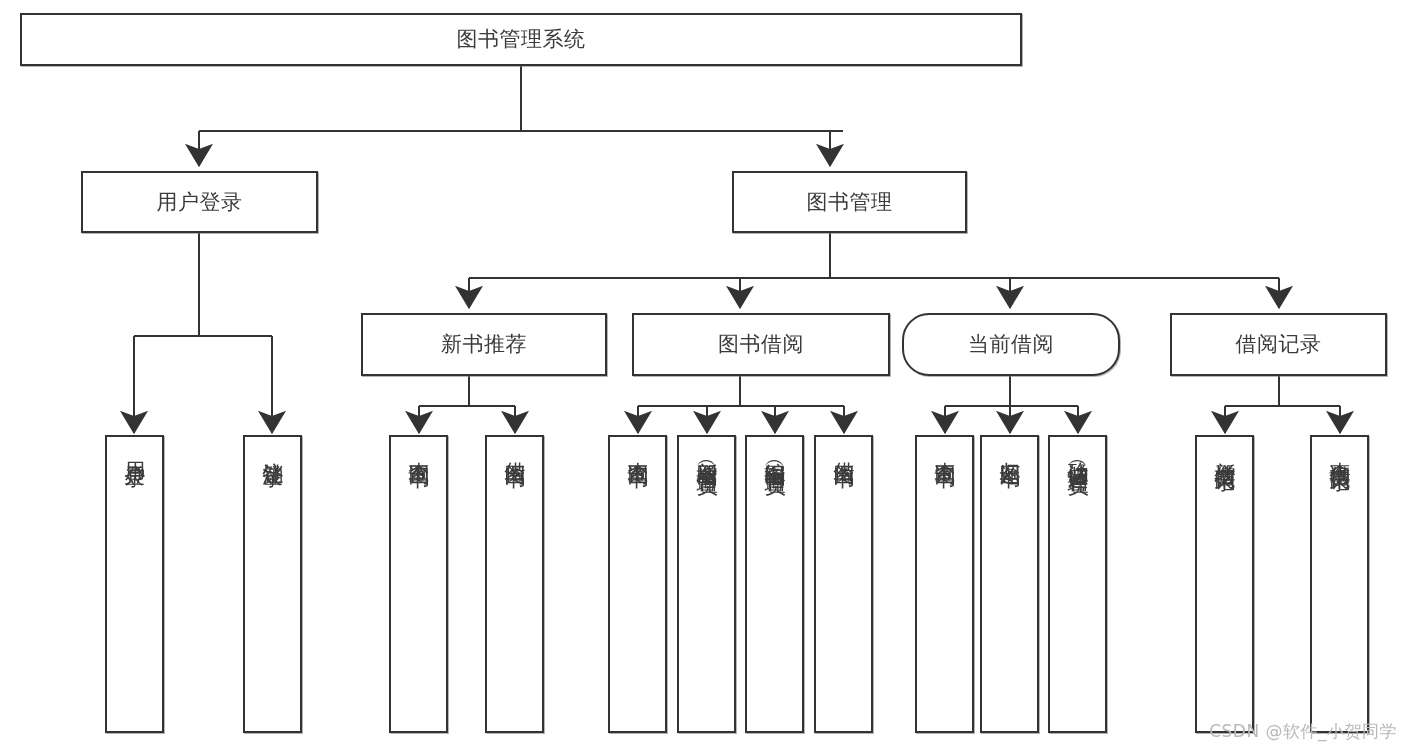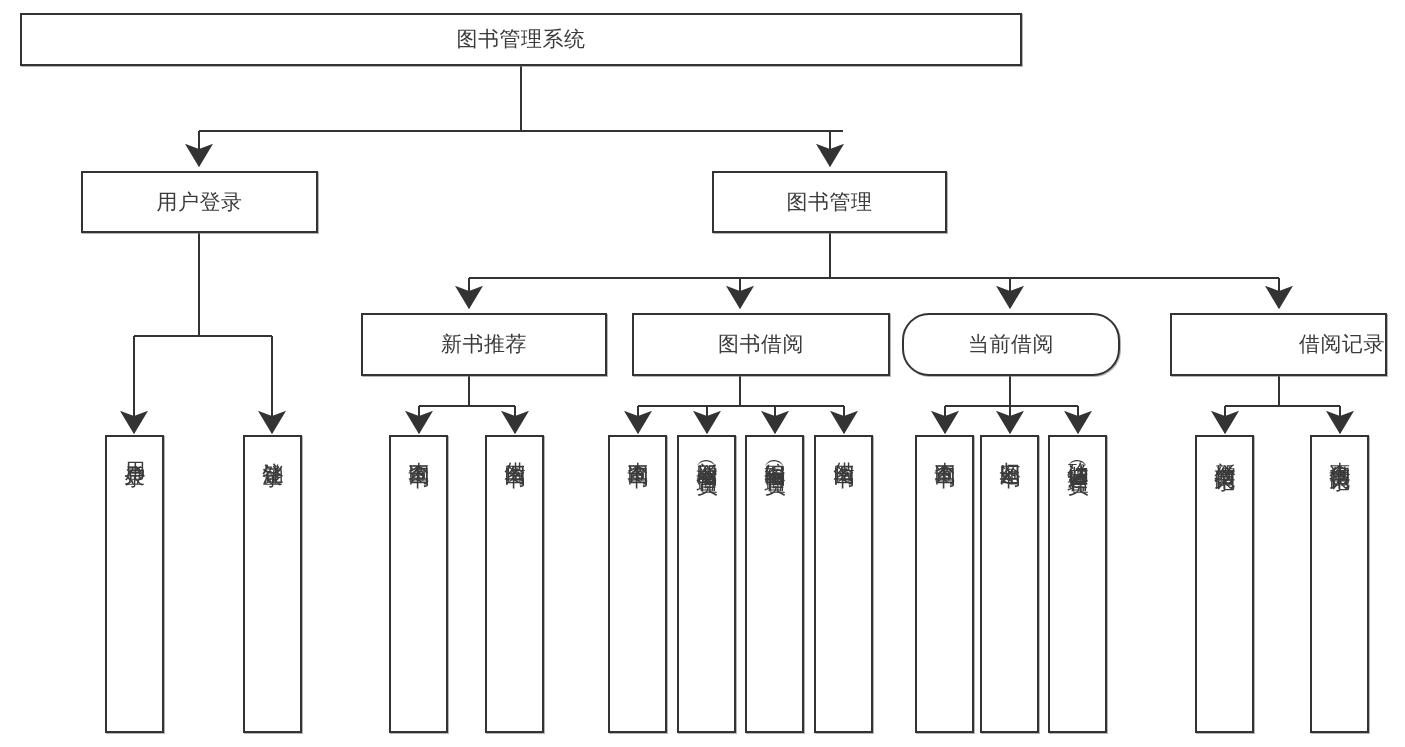--- a/index.html
+++ b/index.html
@@ -121,34 +121,34 @@
     </g>
   </svg>
 
   <div class="node-box" style="left:20px; top:13px; width:1002px; height:53px;">
     <span class="node-label">图书管理系统</span>
   </div>
 
   <div class="node-box" style="left:81px; top:171px; width:237px; height:62px;">
     <span class="node-label">用户登录</span>
   </div>
-  <div class="node-box" style="left:712px; top:171px; width:235px; height:62px;">
+  <div class="node-box" style="left:732px; top:171px; width:235px; height:62px;">
     <span class="node-label">图书管理</span>
   </div>
 
   <div class="node-box" style="left:361px; top:313px; width:246px; height:63px;">
     <span class="node-label">新书推荐</span>
   </div>
   <div class="node-box" style="left:632px; top:313px; width:258px; height:63px;">
     <span class="node-label">图书借阅</span>
   </div>
   <div class="node-box" style="left:902px; top:313px; width:218px; height:63px;border-radius:27px;">
     <span class="node-label">当前借阅</span>
   </div>
-  <div class="node-box" style="left:1170px; top:313px; width:217px; height:63px;justify-content:flex-end;">
+  <div class="node-box" style="left:1170px; top:313px; width:217px; height:63px;">
     <span class="node-label">借阅记录</span>
   </div>
 
   <div class="node-box vertical" style="left:105px; top:435px; width:59px; height:298px;">
     <span class="node-label">用户登录</span>
   </div>
   <div class="node-box vertical" style="left:243px; top:435px; width:59px; height:298px;">
     <span class="node-label">注销登录</span>
   </div>
 
@@ -182,14 +182,15 @@
     <span class="node-label">确认归还（管理员）</span>
   </div>
 
   <div class="node-box vertical" style="left:1195px; top:435px; width:59px; height:298px;">
     <span class="node-label">新增借阅记录</span>
   </div>
   <div class="node-box vertical" style="left:1310px; top:435px; width:59px; height:298px;">
     <span class="node-label">查询借阅记录</span>
   </div>
 
+  <div class="watermark">CSDN @软件_小贺同学</div>
 
 </div>
 
 </body></html>

